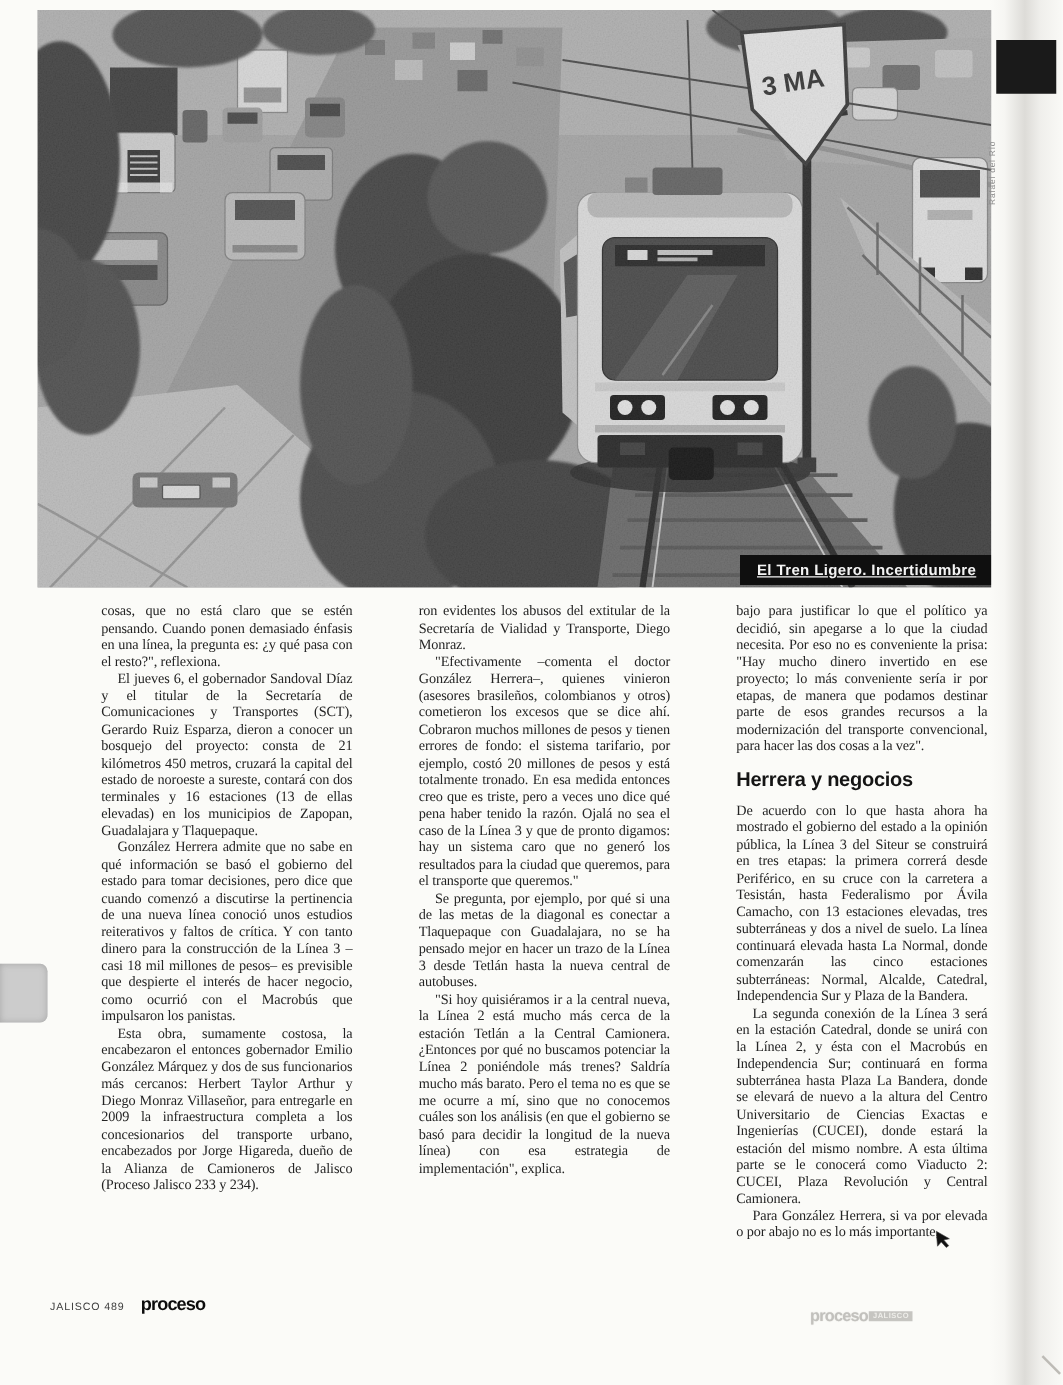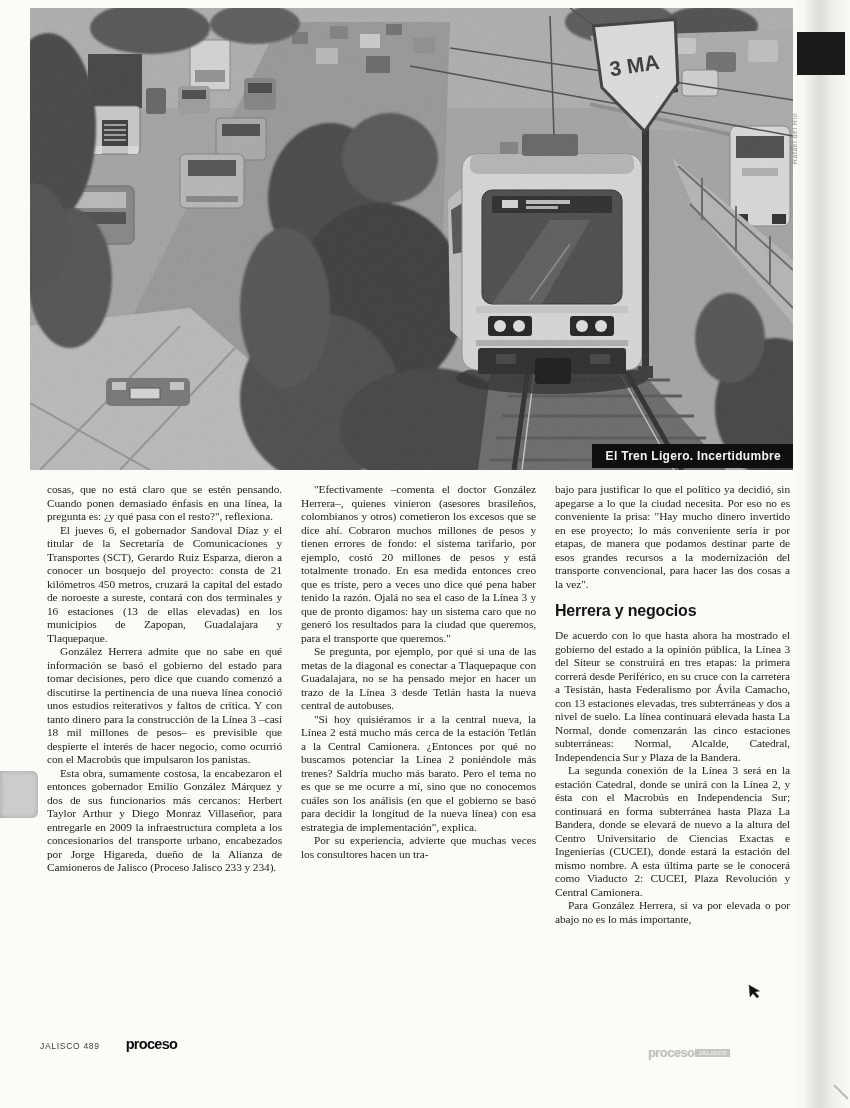--- a/index.html
+++ b/index.html
@@ -40,52 +40,53 @@
     background: #b3b3b3; overflow: hidden;
   }
   .photo-wrap svg { display: block; }
 
   .photo-caption {
     position: absolute; right: 0px; bottom: 2px;
     background: #0f0f0f; color: #f4f4f4;
     font: bold 12px/1 "Liberation Sans", sans-serif;
     letter-spacing: 0.3px;
     padding: 6px 12px 6px 14px;
+    text-decoration: underline;
   }
 
   .photo-credit {
     position: absolute; left: 791px; top: 94px; width: 12px; height: 70px;
     writing-mode: vertical-rl; transform: rotate(180deg);
     font: 6.8px "Liberation Sans", sans-serif;
     color: #8e8e8e; letter-spacing: 0.6px; white-space: nowrap;
   }
 
   
   .article {
     position: absolute; left: 47px; top: 483px; width: 743px;
     display: flex; gap: 19px;
   }
-  .col { width: 235px; }
+  .col { width: 235px; margin-left: 34px; }
   .col-3 { width: 235px; }
   .col p {
     font-size: 11.4px; line-height: 13.5px;
     text-align: justify; color: #242424;
     letter-spacing: -0.1px;
   }
   .col p.ind { text-indent: 13px; }
   .section-heading {
     font: bold 16px/1.15 "Liberation Sans", sans-serif;
     color: #141414; letter-spacing: -0.2px;
     margin: 11px 0 9px 0;
   }
 
   
   .footer-left {
     position: absolute; left: 40px; top: 1036px;
-    display: flex; align-items: baseline; gap: 26px;
+    display: flex; align-items: baseline; gap: 13px;
   }
   .footer-section {
     font: 8.5px "Liberation Sans", sans-serif;
     letter-spacing: 0.7px; color: #3c3c3c;
   }
   .footer-brand {
     font: 800 14.5px "Liberation Sans", sans-serif;
     letter-spacing: -0.7px; color: #0c0c0c;
   }
   .footer-watermark {
@@ -302,24 +303,24 @@
 <div class="photo-credit">Rafael del Río</div>
 
 <div class="article">
   <div class="col">
     <p>cosas, que no está claro que se estén pensando. Cuando ponen demasiado énfasis en una línea, la pregunta es: ¿y qué pasa con el resto?", reflexiona.</p>
     <p class="ind">El jueves 6, el gobernador Sandoval Díaz y el titular de la Secretaría de Comunicaciones y Transportes (SCT), Gerardo Ruiz Esparza, dieron a conocer un bosquejo del proyecto: consta de 21 kilómetros 450 metros, cruzará la capital del estado de noroeste a sureste, contará con dos terminales y 16 estaciones (13 de ellas elevadas) en los municipios de Zapopan, Guadalajara y Tlaquepaque.</p>
     <p class="ind">González Herrera admite que no sabe en qué información se basó el gobierno del estado para tomar decisiones, pero dice que cuando comenzó a discutirse la pertinencia de una nueva línea conoció unos estudios reiterativos y faltos de crítica. Y con tanto dinero para la construcción de la Línea 3 –casi 18 mil millones de pesos– es previsible que despierte el interés de hacer negocio, como ocurrió con el Macrobús que impulsaron los panistas.</p>
     <p class="ind">Esta obra, sumamente costosa, la encabezaron el entonces gobernador Emilio González Márquez y dos de sus funcionarios más cercanos: Herbert Taylor Arthur y Diego Monraz Villaseñor, para entregarle en 2009 la infraestructura completa a los concesionarios del transporte urbano, encabezados por Jorge Higareda, dueño de la Alianza de Camioneros de Jalisco (Proceso Jalisco 233 y 234).</p>
   </div>
   <div class="col">
+    <p>ron evidentes los abusos del extitular de la Secretaría de Vialidad y Transporte, Diego Monraz.</p>
     <p class="ind">"Efectivamente –comenta el doctor González Herrera–, quienes vinieron (asesores brasileños, colombianos y otros) cometieron los excesos que se dice ahí. Cobraron muchos millones de pesos y tienen errores de fondo: el sistema tarifario, por ejemplo, costó 20 millones de pesos y está totalmente tronado. En esa medida entonces creo que es triste, pero a veces uno dice qué pena haber tenido la razón. Ojalá no sea el caso de la Línea 3 y que de pronto digamos: hay un sistema caro que no generó los resultados para la ciudad que queremos, para el transporte que queremos."</p>
     <p class="ind">Se pregunta, por ejemplo, por qué si una de las metas de la diagonal es conectar a Tlaquepaque con Guadalajara, no se ha pensado mejor en hacer un trazo de la Línea 3 desde Tetlán hasta la nueva central de autobuses.</p>
     <p class="ind">"Si hoy quisiéramos ir a la central nueva, la Línea 2 está mucho más cerca de la estación Tetlán a la Central Camionera. ¿Entonces por qué no buscamos potenciar la Línea 2 poniéndole más trenes? Saldría mucho más barato. Pero el tema no es que se me ocurre a mí, sino que no conocemos cuáles son los análisis (en que el gobierno se basó para decidir la longitud de la nueva línea) con esa estrategia de implementación", explica.</p>
-    <p class="ind">Por su experiencia, advierte que muchas veces los consultores hacen un tra-</p>
   </div>
   <div class="col col-3">
     <p>bajo para justificar lo que el político ya decidió, sin apegarse a lo que la ciudad necesita. Por eso no es conveniente la prisa: "Hay mucho dinero invertido en ese proyecto; lo más conveniente sería ir por etapas, de manera que podamos destinar parte de esos grandes recursos a la modernización del transporte convencional, para hacer las dos cosas a la vez".</p>
     <h2 class="section-heading">Herrera y negocios</h2>
     <p>De acuerdo con lo que hasta ahora ha mostrado el gobierno del estado a la opinión pública, la Línea 3 del Siteur se construirá en tres etapas: la primera correrá desde Periférico, en su cruce con la carretera a Tesistán, hasta Federalismo por Ávila Camacho, con 13 estaciones elevadas, tres subterráneas y dos a nivel de suelo. La línea continuará elevada hasta La Normal, donde comenzarán las cinco estaciones subterráneas: Normal, Alcalde, Catedral, Independencia Sur y Plaza de la Bandera.</p>
     <p class="ind">La segunda conexión de la Línea 3 será en la estación Catedral, donde se unirá con la Línea 2, y ésta con el Macrobús en Independencia Sur; continuará en forma subterránea hasta Plaza La Bandera, donde se elevará de nuevo a la altura del Centro Universitario de Ciencias Exactas e Ingenierías (CUCEI), donde estará la estación del mismo nombre. A esta última parte se le conocerá como Viaducto 2: CUCEI, Plaza Revolución y Central Camionera.</p>
     <p class="ind">Para González Herrera, si va por elevada o por abajo no es lo más importante,</p>
   </div>
 </div>
 

